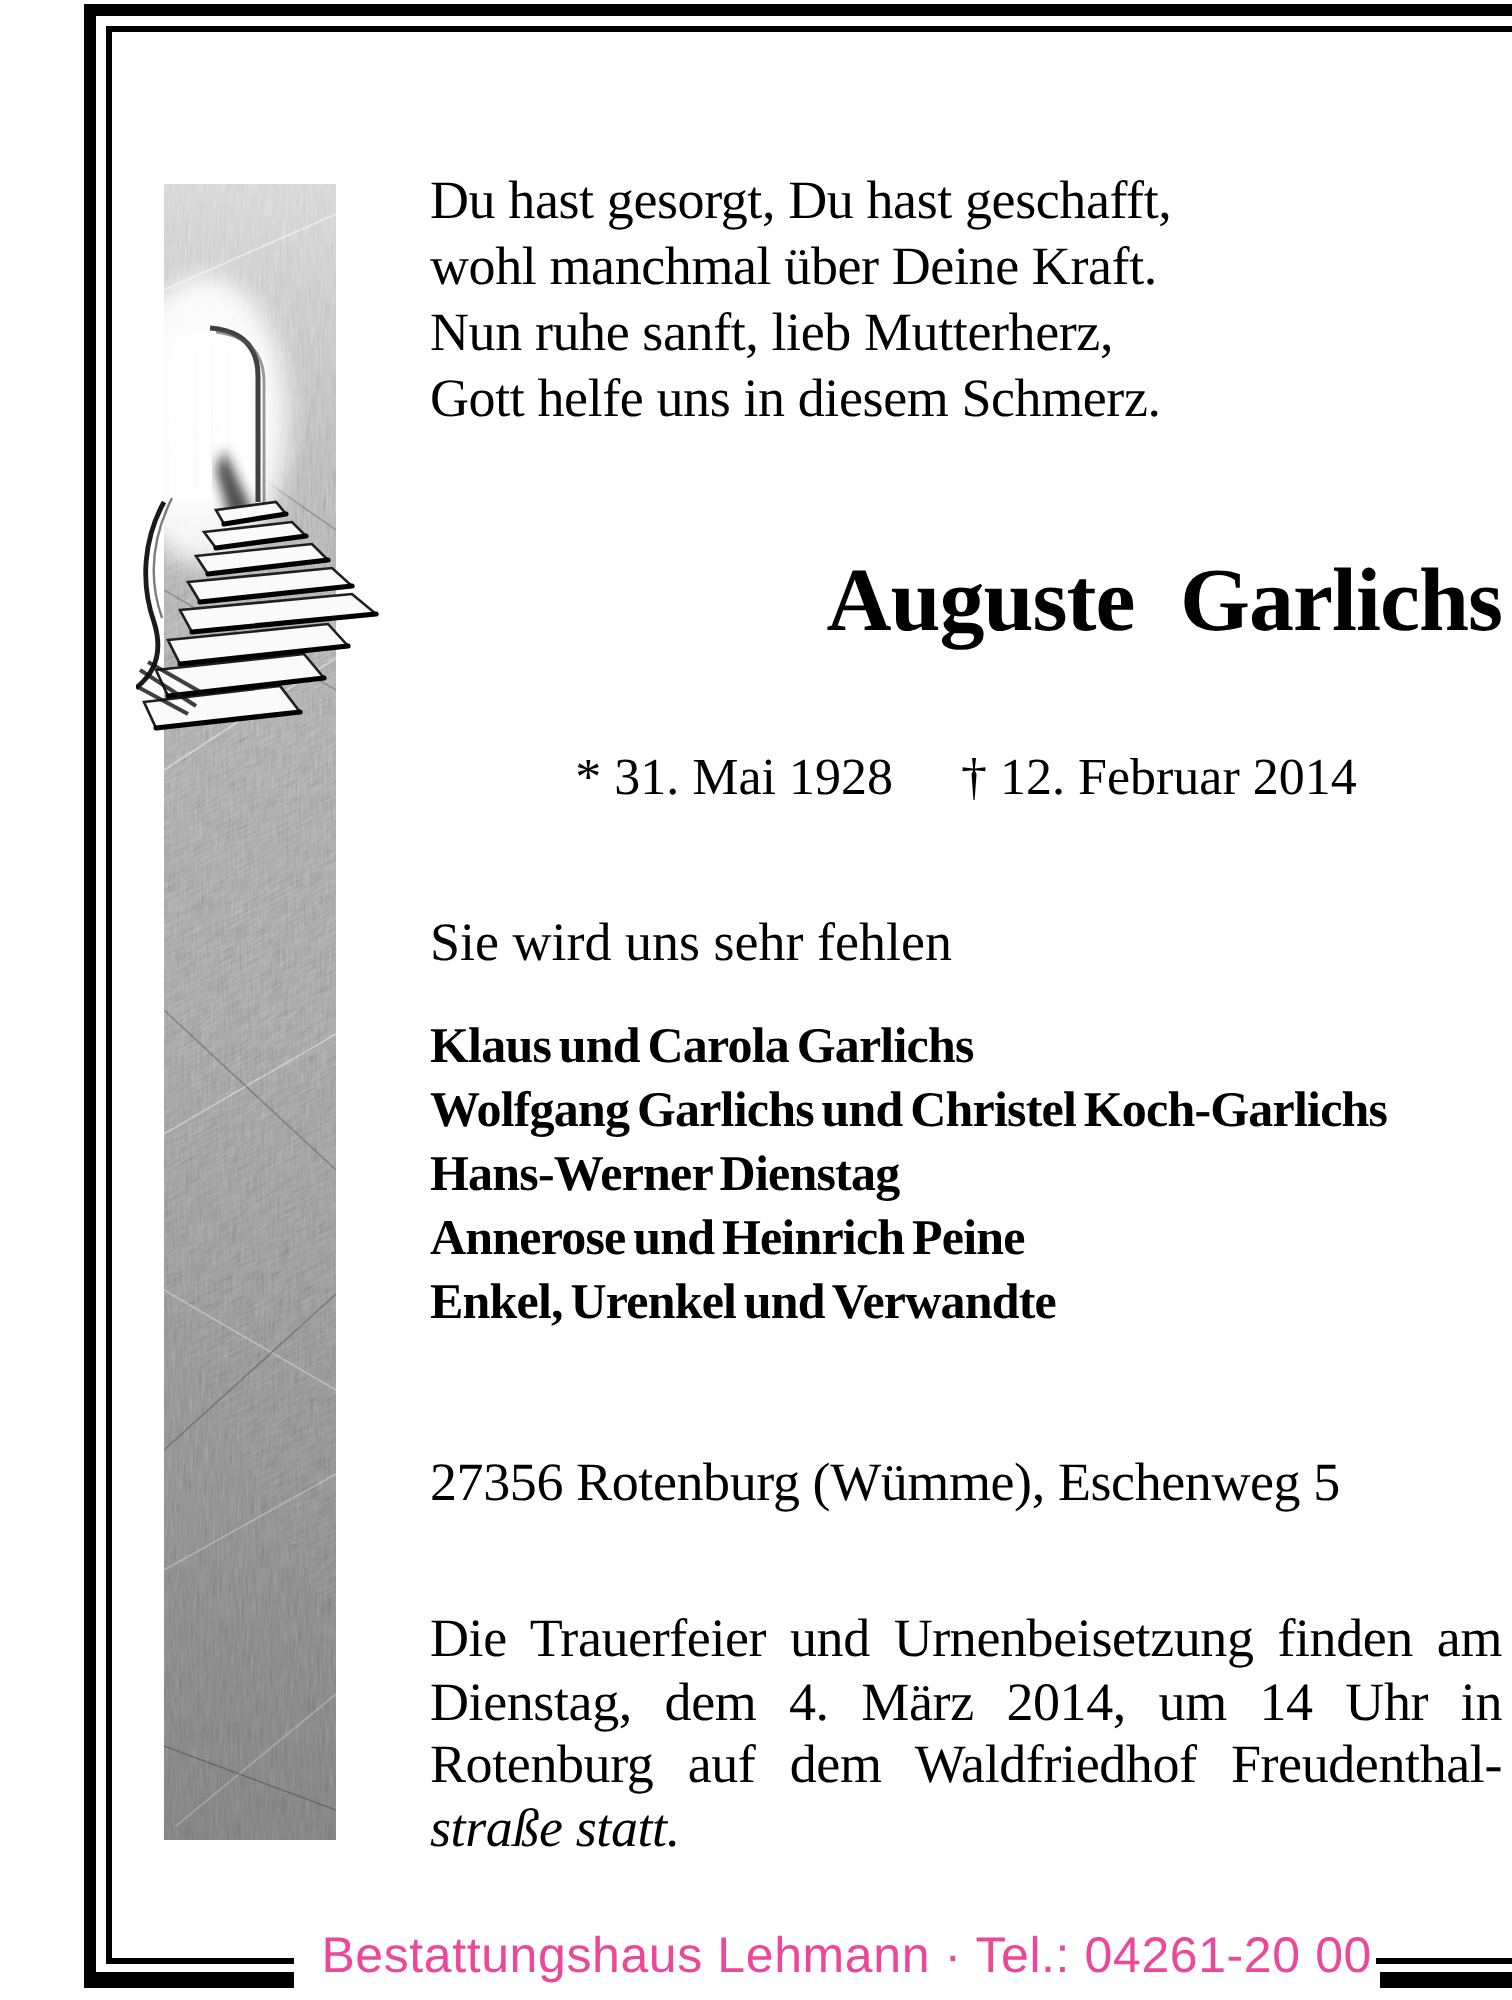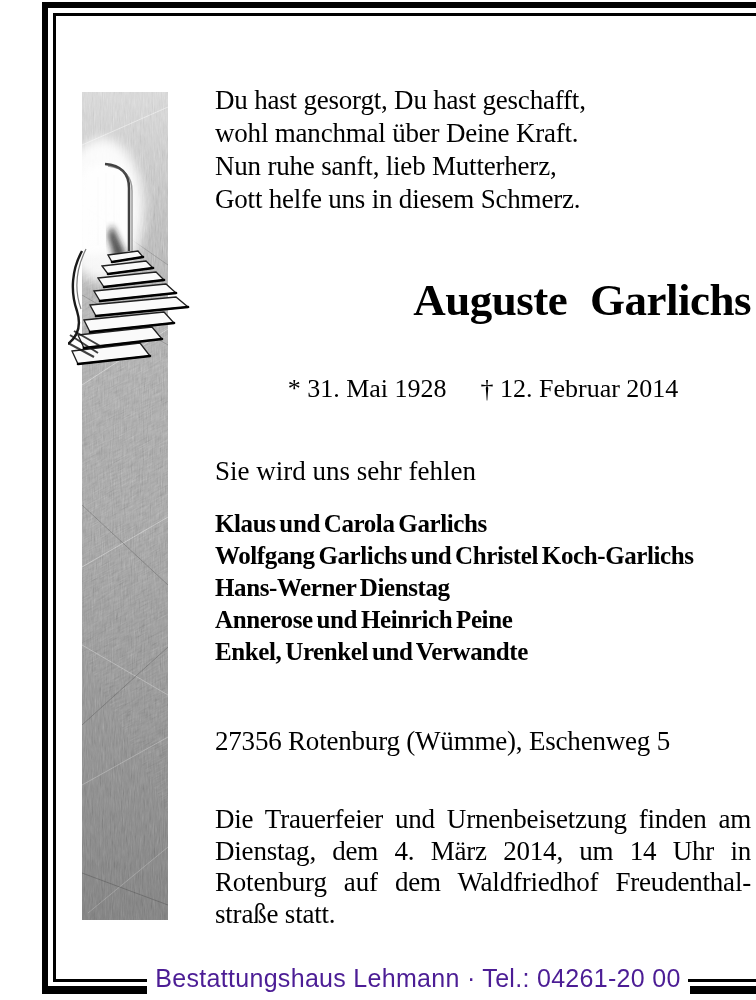--- a/index.html
+++ b/index.html
@@ -21,22 +21,22 @@
   .inner-left{left:13px;top:13px;width:2.5px;height:968px;}
   .inner-right{left:735.5px;top:13px;width:2.5px;height:968px;}
   .bottom-thin-left{left:13px;top:979px;width:94px;height:2.5px;}
   .bottom-thick-left{left:1.5px;top:985.5px;width:105px;height:8px;}
   .bottom-thin-right{left:648px;top:979px;width:90px;height:2.5px;}
   .bottom-thick-right{left:650px;top:985.5px;width:97.5px;height:8px;}
   
   .footer-text{
     position:absolute;left:110px;top:959px;width:536px;
     font-family:"Liberation Sans","DejaVu Sans",sans-serif;
-    font-size:25px;line-height:38px;text-align:center;
-    letter-spacing:0.3px;color:#4c1d95;white-space:nowrap;
+    font-size:25px;line-height:38px;text-align:right;
+    letter-spacing:0.3px;color:#ec4899;white-space:nowrap;
   }
   
   .artwork{position:absolute;left:28px;top:85px;width:130px;height:842px;}
   
   .txt{position:absolute;left:175px;width:536px;}
   .poem{top:84px;font-size:27px;line-height:33px;letter-spacing:-0.2px;}
   .deceased-name{
     top:274px;font-size:45px;font-weight:bold;text-align:right;
     letter-spacing:-0.5px;word-spacing:12px;margin:0;white-space:nowrap;
   }
@@ -44,21 +44,21 @@
   .dates{top:374px;font-size:26px;text-align:center;white-space:nowrap;}
   .dates .death{margin-left:34px;}
   .farewell{top:456px;font-size:27px;}
   .mourners{
     top:508px;font-size:25px;font-weight:bold;line-height:32px;
     letter-spacing:-0.4px;word-spacing:-2px;white-space:nowrap;
   }
   .address{top:726px;font-size:27px;letter-spacing:-0.2px;}
   .funeral{top:804px;font-size:27px;line-height:31.5px;letter-spacing:-0.2px;}
   .jline{text-align:justify;text-align-last:justify;}
-  .jline.last{text-align:last;text-align-last:left;}
+  .jline.last{text-align:last;text-align-last:left;font-style:italic;}
 </style>
 </head>
 <body>
 
 <div class="page">
 
   <div class="bar outer-top"></div>
   <div class="bar outer-left"></div>
   <div class="bar outer-right"></div>
   <div class="bar inner-top"></div>

